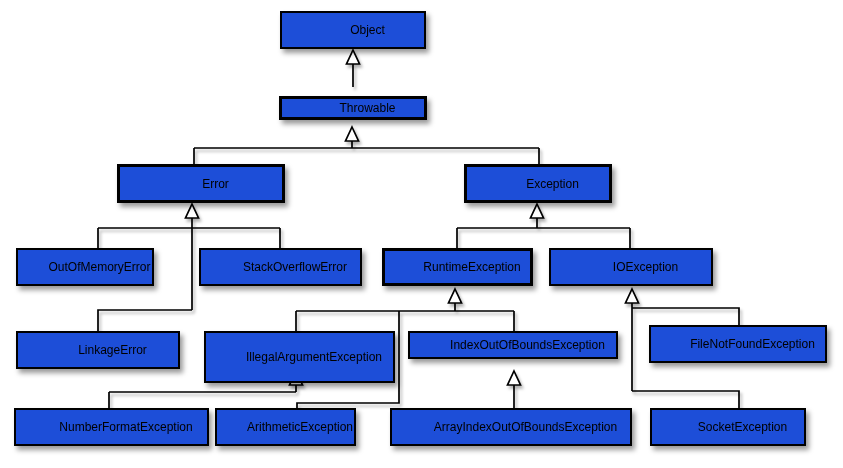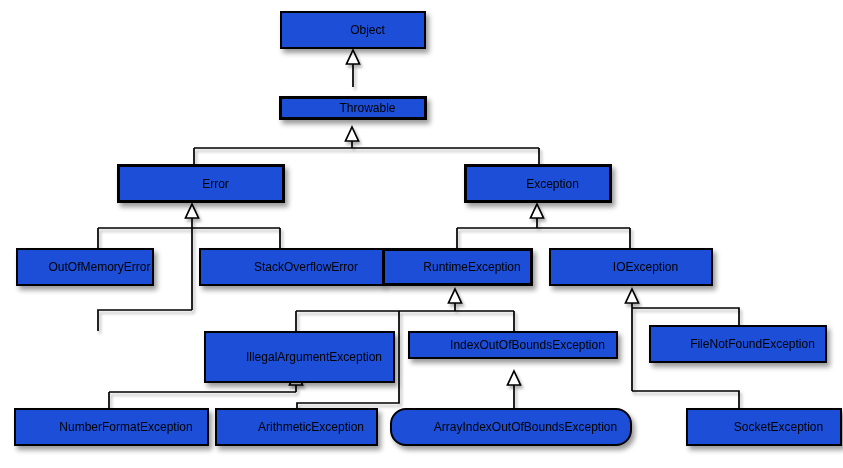--- a/index.html
+++ b/index.html
@@ -36,31 +36,31 @@
     padding-left: 29px;
   }
   .node.bold { border-width: 3.5px; }
 
   
   .n-object                 { left:280px; top:11px;  width:146px; height:38px; }
   .n-throwable              { left:279px; top:96px;  width:148px; height:24px; }
   .n-error                  { left:117px; top:164px; width:168px; height:39px; }
   .n-exception              { left:464px; top:164px; width:148px; height:39px; }
   .n-outofmemoryerror       { left:16px;  top:248px; width:138px; height:38px; }
-  .n-stackoverflowerror     { left:199px; top:248px; width:185px; height:38px;text-align:center; }
+  .n-stackoverflowerror     { left:199px; top:248px; width:163px; height:38px;text-align:center; }
   .n-runtimeexception       { left:382px; top:248px; width:151px; height:38px; }
   .n-ioexception            { left:549px; top:248px; width:164px; height:38px; }
   .n-linkageerror           { left:16px;  top:331px; width:164px; height:38px; }
   .n-illegalargument        { left:204px; top:331px; width:191px; height:52px; }
   .n-indexoutofbounds       { left:408px; top:331px; width:210px; height:28px; }
   .n-filenotfound           { left:649px; top:325px; width:178px; height:38px; }
   .n-numberformat           { left:14px;  top:408px; width:195px; height:38px; }
-  .n-arithmetic             { left:215px; top:408px; width:163px; height:38px; }
-  .n-arrayindexoutofbounds  { left:390px; top:408px; width:242px; height:38px;border-radius:16px; }
-  .n-socketexception        { left:686px; top:408px; width:156px; height:38px; }
+  .n-arithmetic             { left:215px; top:408px; width:141px; height:38px; }
+  .n-arrayindexoutofbounds  { left:390px; top:408px; width:242px; height:38px; }
+  .n-socketexception        { left:650px; top:408px; width:156px; height:38px; }
 </style>
 </head>
 <body>
 
 <div id="canvas">
 
   <svg id="wires" viewBox="0 0 843 468" xmlns="http://www.w3.org/2000/svg">
     <defs>
       <filter id="soft" x="-20%" y="-20%" width="140%" height="140%">
         <feDropShadow dx="2" dy="3" stdDeviation="1.6" flood-color="#000000" flood-opacity="0.30"></feDropShadow>
@@ -107,20 +107,21 @@
   <div class="node bold n-exception">Exception</div>
 
   <div class="node n-outofmemoryerror">OutOfMemoryError</div>
 
   <div class="node n-stackoverflowerror">StackOverflowError</div>
 
   <div class="node bold n-runtimeexception">RuntimeException</div>
 
   <div class="node n-ioexception">IOException</div>
 
+  <div class="node n-linkageerror">LinkageError</div>
 
   <div class="node n-illegalargument">IllegalArgumentException</div>
 
   <div class="node n-indexoutofbounds">IndexOutOfBoundsException</div>
 
   <div class="node n-filenotfound">FileNotFoundException</div>
 
   <div class="node n-numberformat">NumberFormatException</div>
 
   <div class="node n-arithmetic">ArithmeticException</div>

